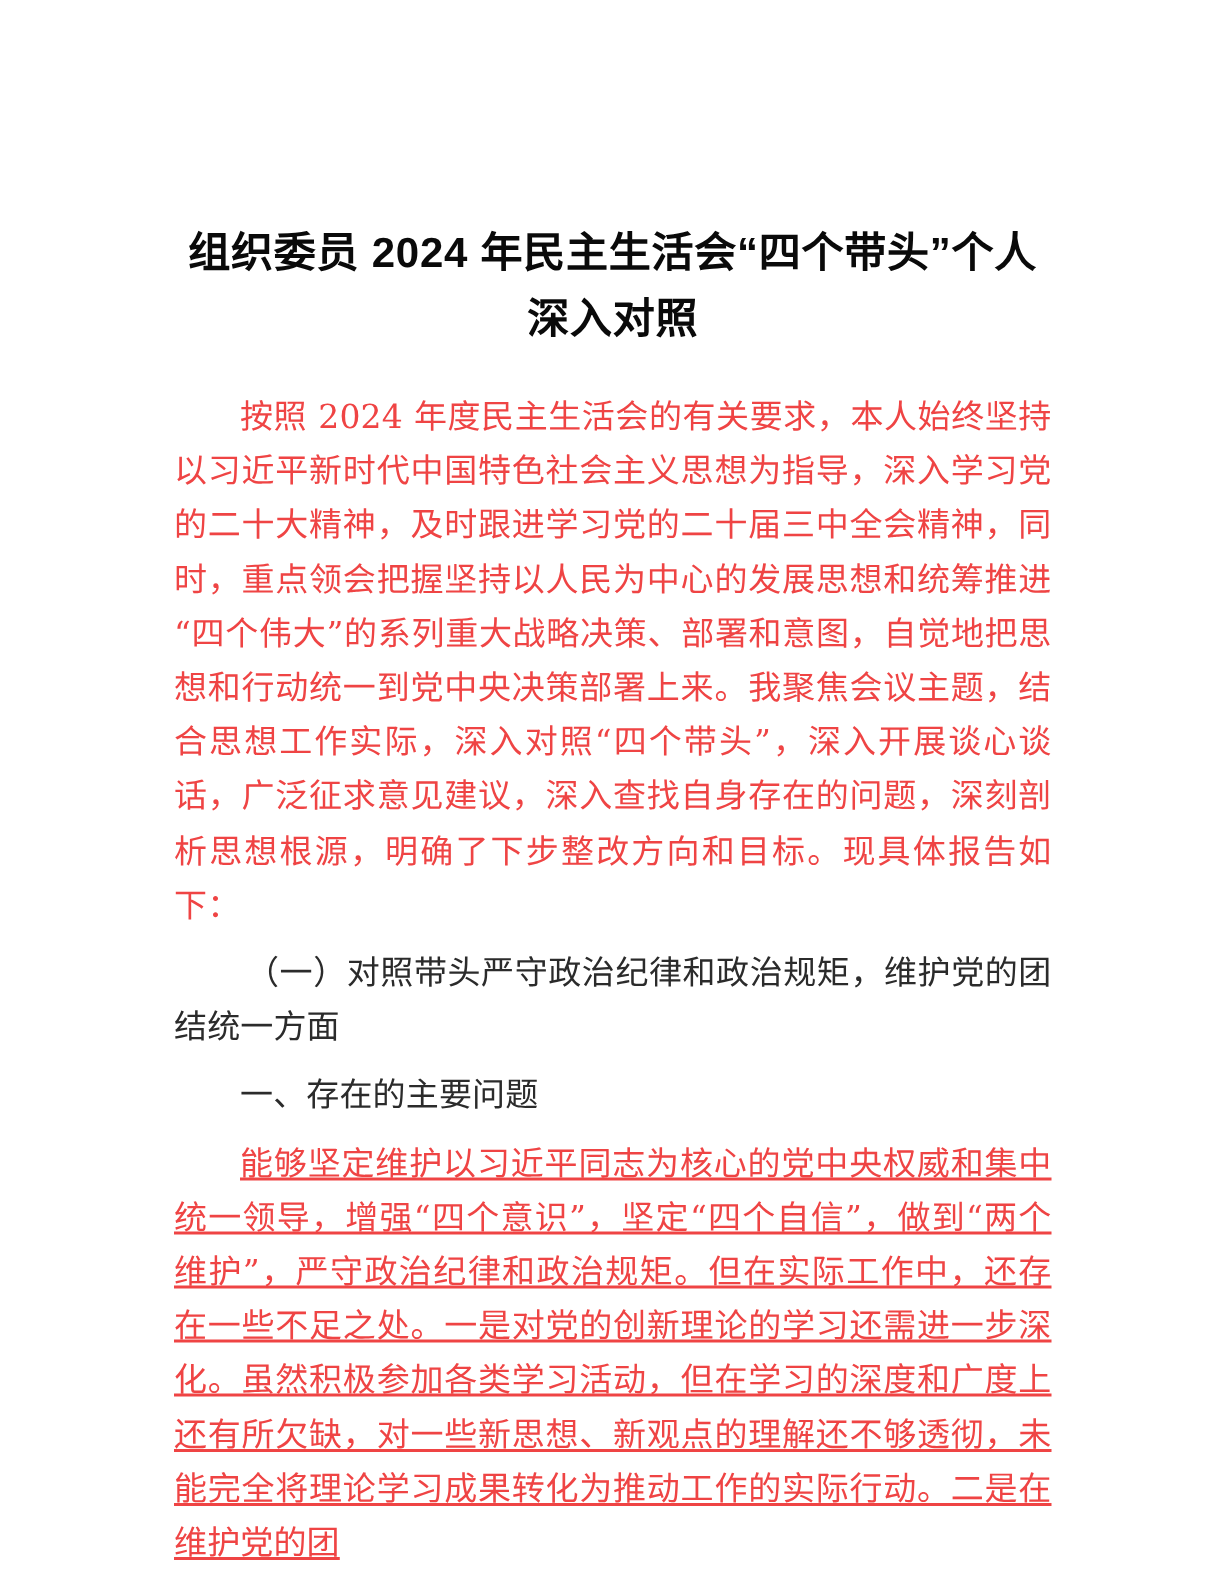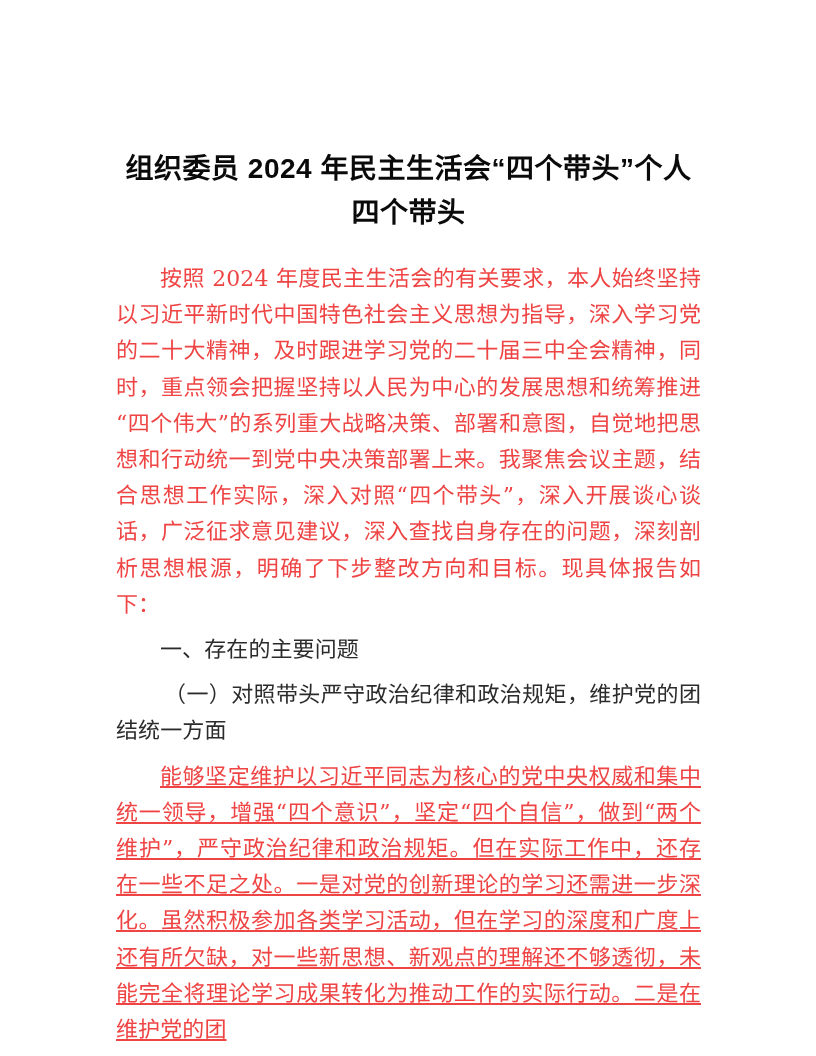--- a/index.html
+++ b/index.html
@@ -94,25 +94,25 @@
   }
 </style>
 </head>
 <body>
 
 <div class="page">
   <div class="content">
 
     <h1 class="doc-title">
       <span>组织委员 2024 年民主生活会“四个带头”个人</span><br>
-      <span>四个带头</span>
+      <span>深入对照</span>
     </h1>
 
     <p class="para indent para-first">按照 2024 年度民主生活会的有关要求，本人始终坚持以习近平新时代中国特色社会主义思想为指导，深入学习党的二十大精神，及时跟进学习党的二十届三中全会精神，同时，重点领会把握坚持以人民为中心的发展思想和统筹推进“四个伟大”的系列重大战略决策、部署和意图，自觉地把思想和行动统一到党中央决策部署上来。我聚焦会议主题，结合思想工作实际，深入对照“四个带头”，深入开展谈心谈话，广泛征求意见建议，深入查找自身存在的问题，深刻剖析思想根源，明确了下步整改方向和目标。现具体报告如下：</p>
 
+    <p class="heading sub">（一）对照带头严守政治纪律和政治规矩，维护党的团结统一方面</p>
+
     <p class="heading">一、存在的主要问题</p>
-
-    <p class="heading sub">（一）对照带头严守政治纪律和政治规矩，维护党的团结统一方面</p>
 
     <p class="para indent para-after-heading para-clipped">能够坚定维护以习近平同志为核心的党中央权威和集中统一领导，增强“四个意识”，坚定“四个自信”，做到“两个维护”，严守政治纪律和政治规矩。但在实际工作中，还存在一些不足之处。一是对党的创新理论的学习还需进一步深化。虽然积极参加各类学习活动，但在学习的深度和广度上还有所欠缺，对一些新思想、新观点的理解还不够透彻，未能完全将理论学习成果转化为推动工作的实际行动。二是在维护党的团</p>
 
   </div>
 </div>
 
 </body></html>

